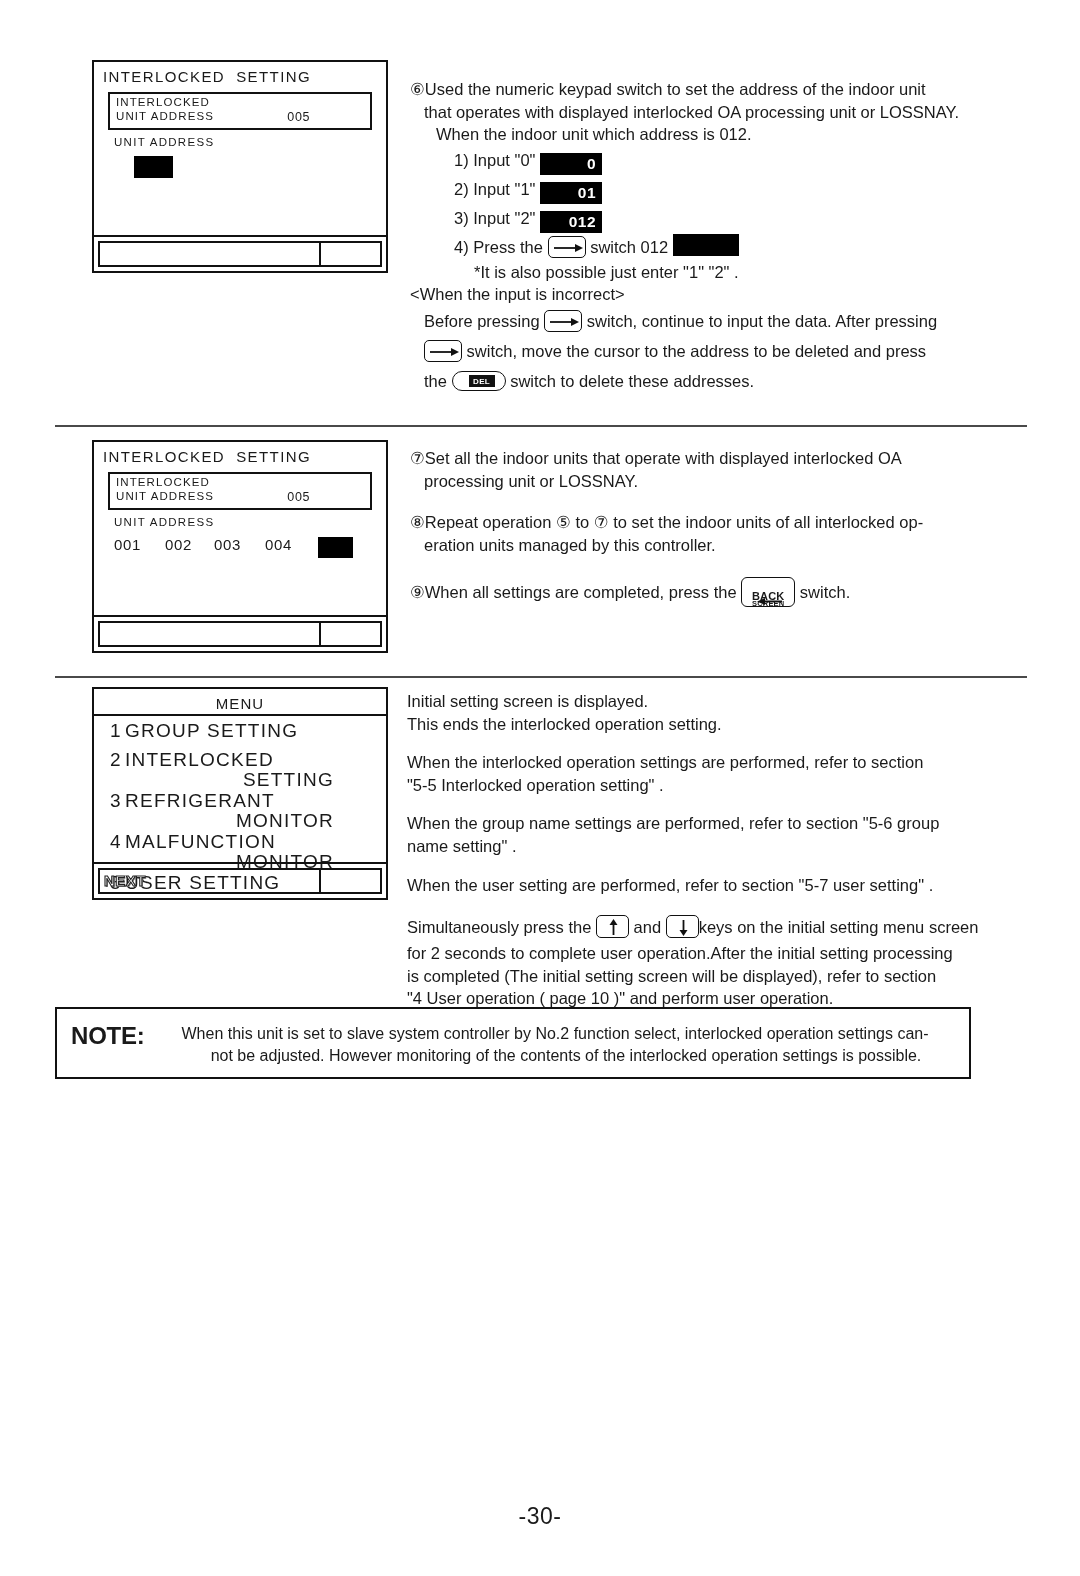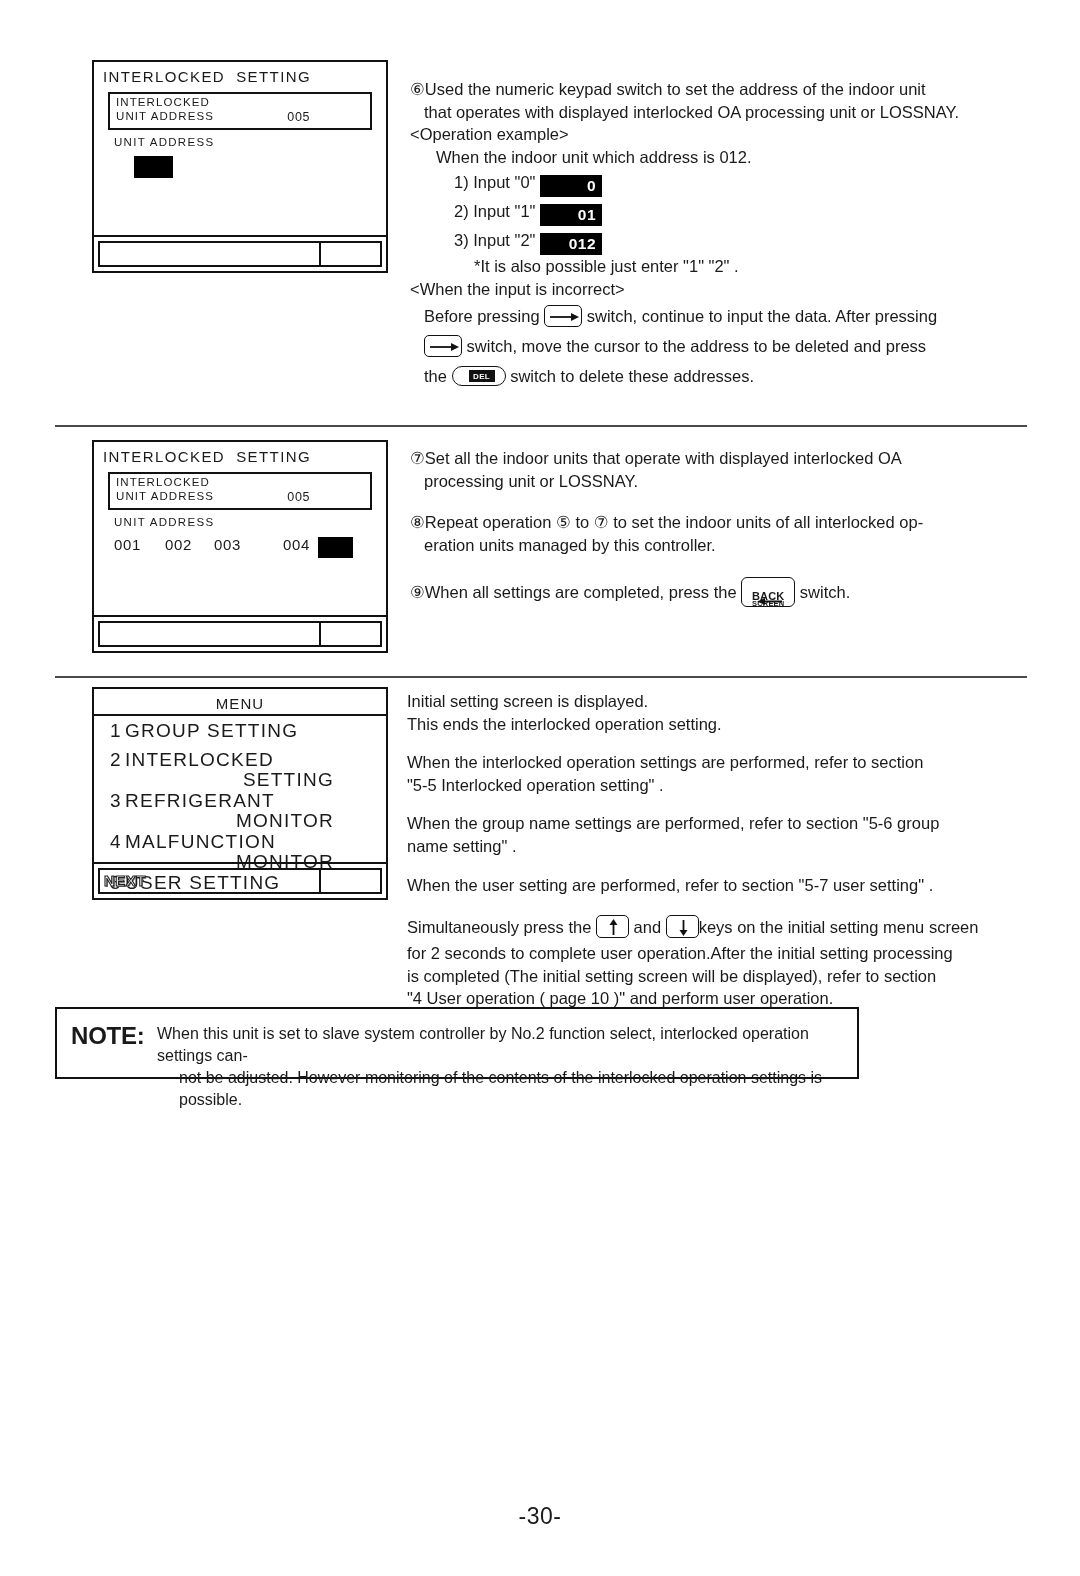--- a/index.html
+++ b/index.html
@@ -234,23 +234,24 @@
   .key.backscreen .l2 {
     position: absolute; left: 0; right: 0; top: 9px;
     font-size: 7.5px; font-weight: 700; letter-spacing: 0.2px;
   }
   .key.backscreen svg { position: absolute; left: 15px; top: 19px; }
 
   
   .notebox {
     position: absolute;
     left: 55px; top: 1007px;
-    width: 804px;
+    width: 916px;
     height: 72px;
     border: 2px solid #111;
+    text-align: center;
   }
   .note-inner {
     position: relative;
     padding: 14px 16px 0 14px;
   }
   .note-label {
     font-size: 24px;
     font-weight: 700;
     letter-spacing: -0.2px;
     float: left;
@@ -296,34 +297,44 @@
         <div class="cellB"></div>
       </div>
     </div>
   </div>
 
   <div class="txt" style="left:410px; top:78px; width:625px;">
     <p>
       <span class="circ">⑥</span><span>Used the numeric keypad switch to set the address of the indoor unit</span>
     </p>
     <p class="indent1">that operates with displayed interlocked OA processing unit or LOSSNAY.</p>
-    <p>&lt;Operation example&gt;</p>
     <p class="indent2">When the indoor unit which address is 012.</p>
 
     <p class="indent3" style="line-height:28px;">
       <span>1) Input "0"</span>
       <span class="chip">0</span>
     </p>
     <p class="indent3" style="line-height:28px;">
       <span>2) Input "1"</span>
       <span class="chip">01</span>
     </p>
     <p class="indent3" style="line-height:28px;">
       <span>3) Input "2"</span>
       <span class="chip">012</span>
+    </p>
+    <p class="indent3" style="line-height:28px;">
+      <span>4) Press the</span>
+      <span class="key arrow-r">
+        <svg width="30" height="12" viewBox="0 0 30 12">
+          <line x1="1" y1="6" x2="24" y2="6" stroke="#111" stroke-width="1.8"></line>
+          <polygon points="22,2 30,6 22,10" fill="#111"></polygon>
+        </svg>
+      </span>
+      <span>switch 012</span>
+      <span class="chip blank"></span>
     </p>
     <p class="indent4">*It is also possible just enter "1" "2" .</p>
     <p>&lt;When the input is incorrect&gt;</p>
 
     <p class="indent1" style="line-height:30px;">
       <span>Before pressing</span>
       <span class="key arrow-r">
         <svg width="30" height="12" viewBox="0 0 30 12">
           <line x1="1" y1="6" x2="24" y2="6" stroke="#111" stroke-width="1.8"></line>
           <polygon points="22,2 30,6 22,10" fill="#111"></polygon>
@@ -357,21 +368,21 @@
       <div class="lcd-box">
         <span class="lcd-box-l1">INTERLOCKED</span>
         <span class="lcd-box-l2">UNIT ADDRESS</span>
         <span class="lcd-box-val">005</span>
       </div>
       <div class="lcd-label">UNIT ADDRESS</div>
       <div class="addr-row">
         <span class="addr" style="left:0px;">001</span>
         <span class="addr" style="left:51px;">002</span>
         <span class="addr" style="left:100px;">003</span>
-        <span class="addr" style="left:151px;margin-left:18px;">004</span>
+        <span class="addr" style="left:151px;">004</span>
       </div>
       <div class="cursor-block" style="left:224px; top:95px; width:35px; height:21px;"></div>
       <div class="lcd-divider"></div>
       <div class="lcd-footbar">
         <div class="cellA">
           <span class="foot-text"></span>
         </div>
         <div class="cellB"></div>
       </div>
     </div>

